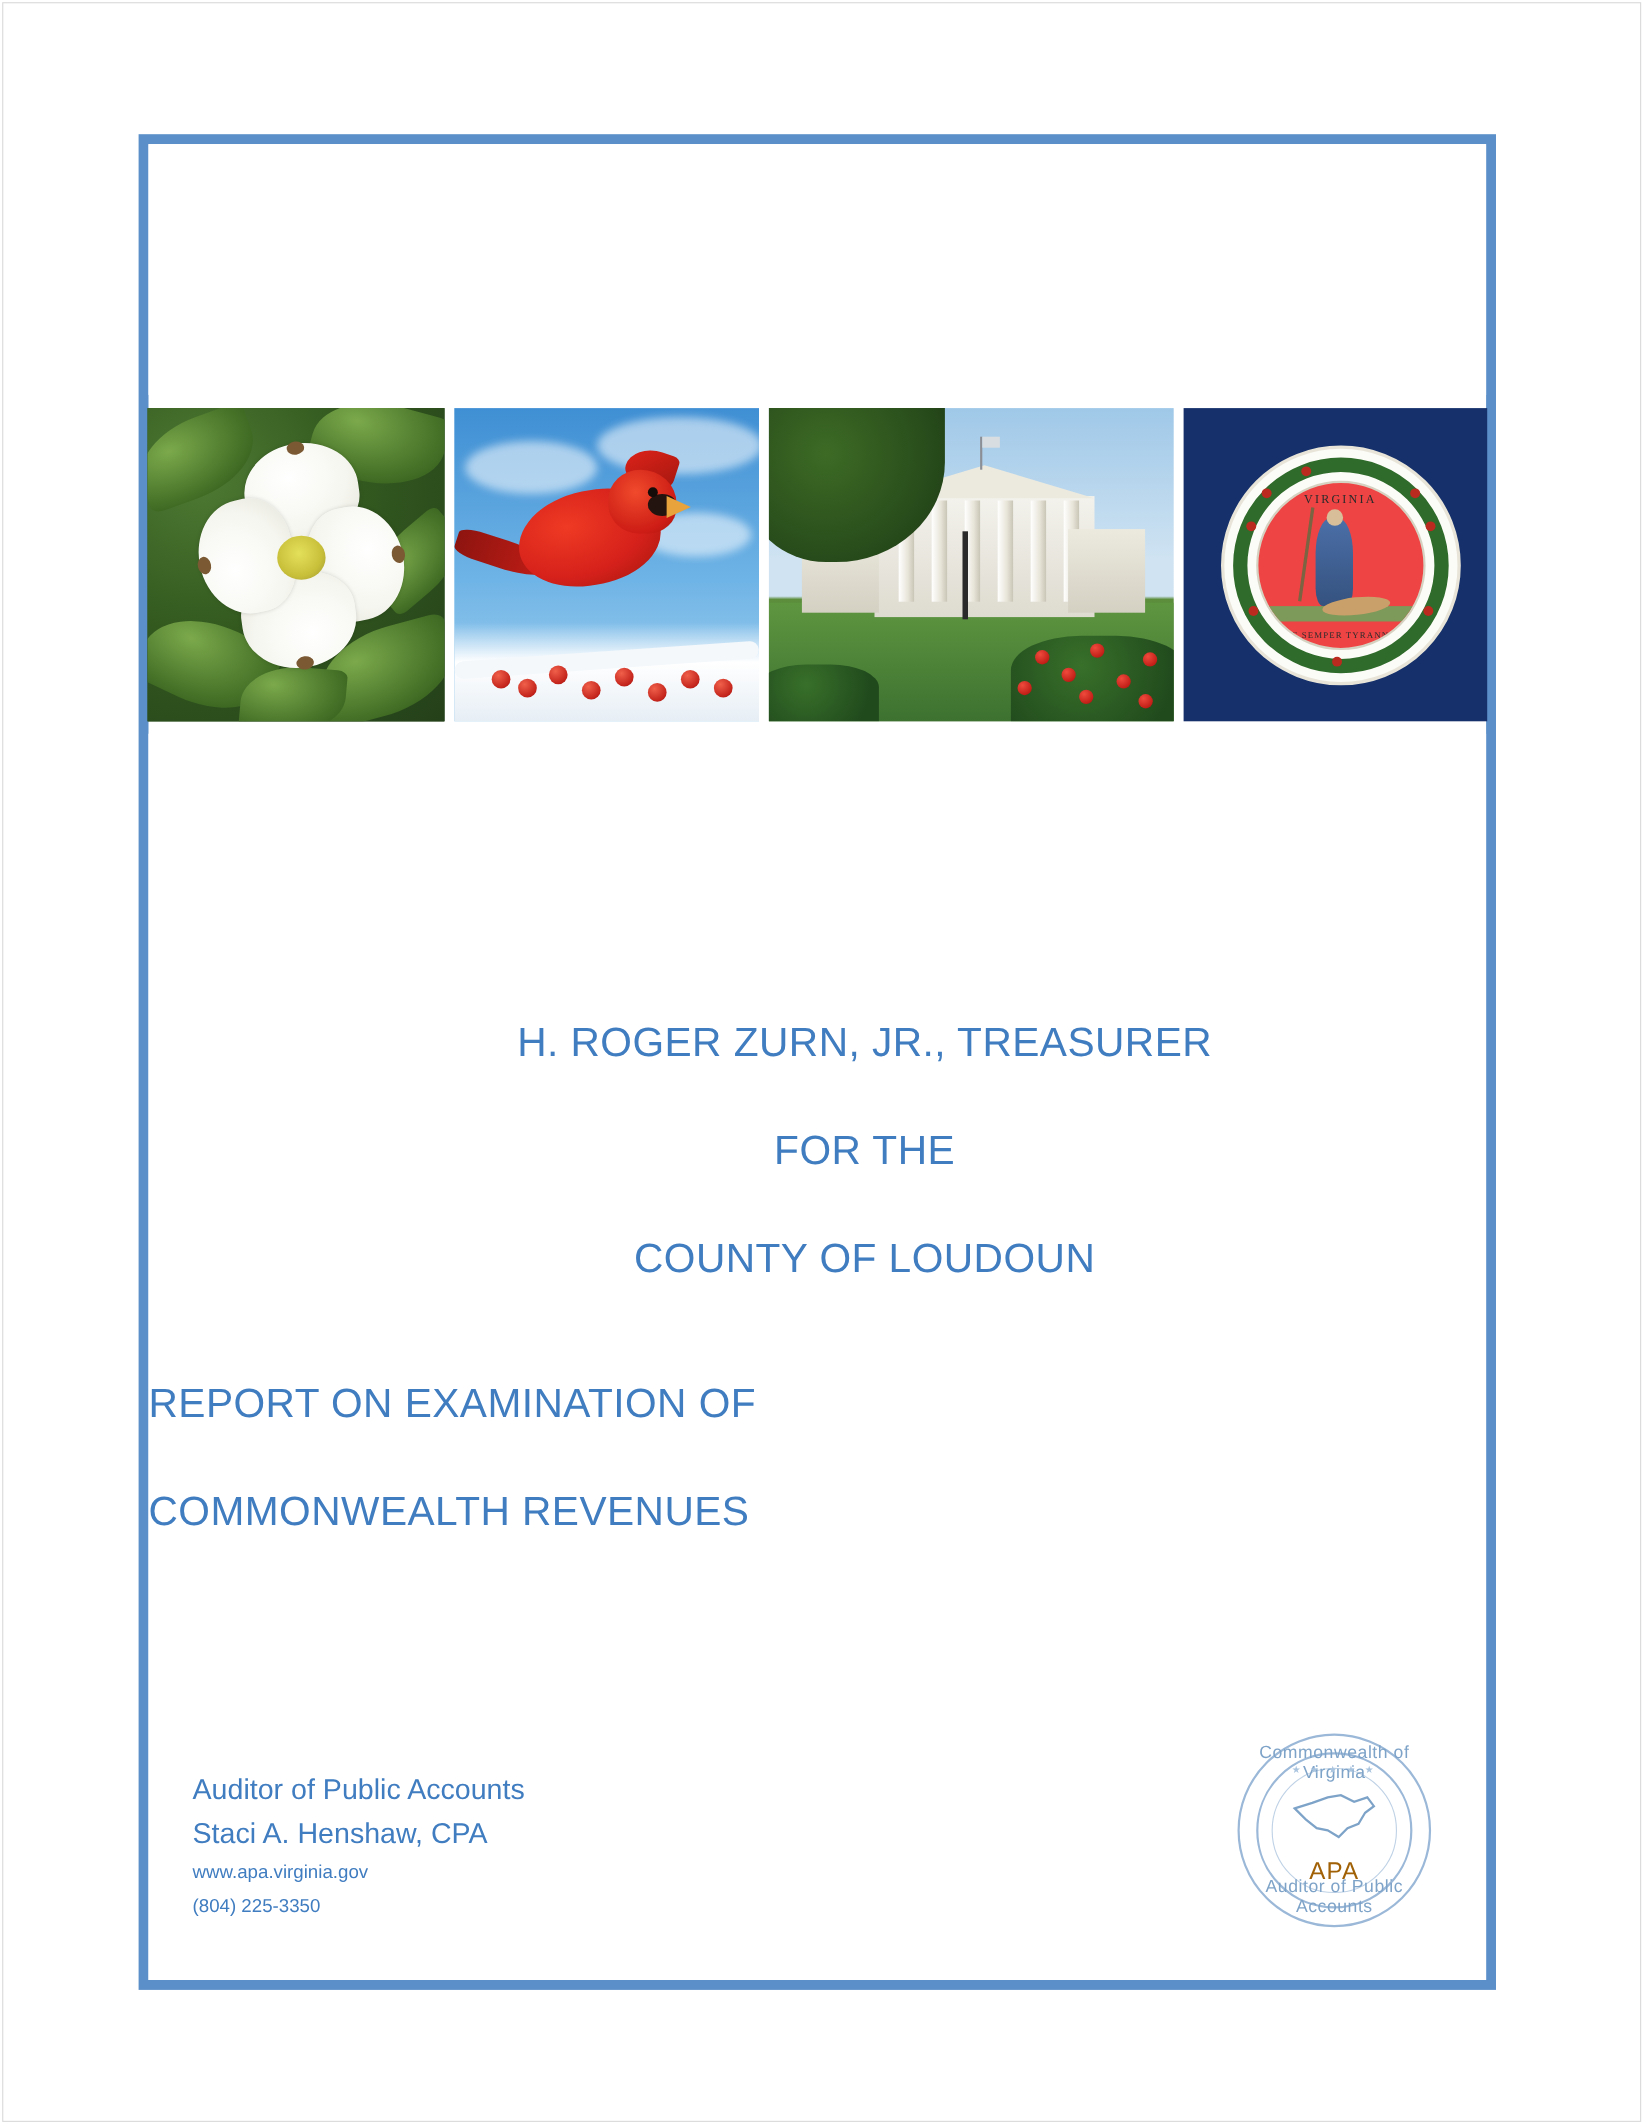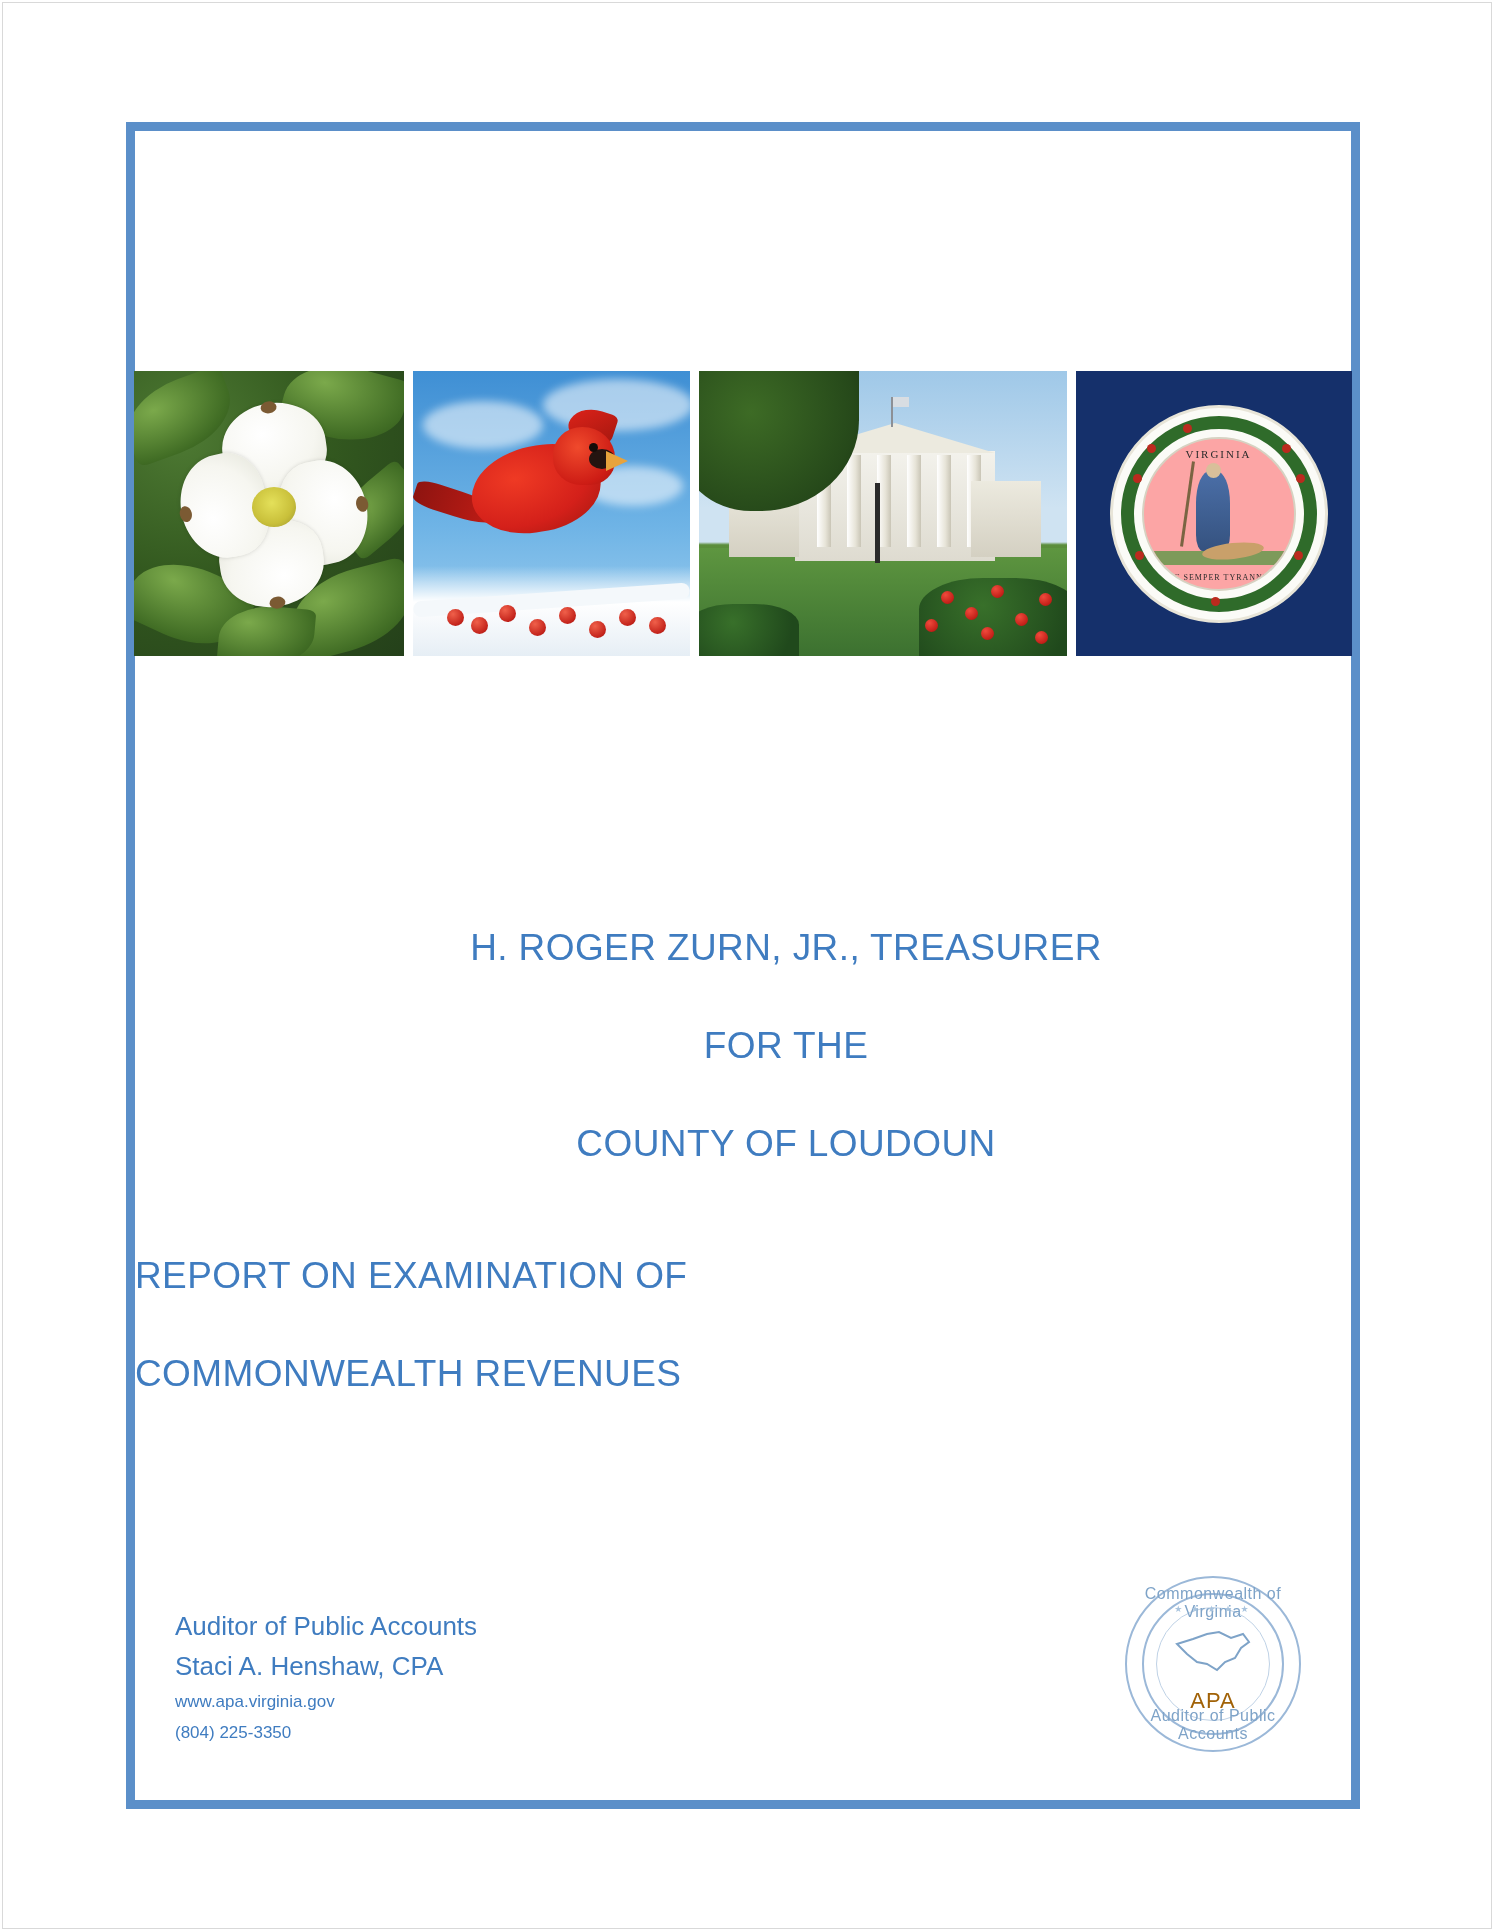--- a/index.html
+++ b/index.html
@@ -368,21 +368,21 @@
     position: absolute;
     width: 9px;
     height: 9px;
     border-radius: 50%;
     background: #bb2a1e;
   }
   .seal-inner {
     width: 150px;
     height: 150px;
     border-radius: 50%;
-    background: #fca5a5;
+    background: #ef4444;
     position: relative;
     border: 2px solid #d6d2c2;
     overflow: hidden;
   }
   .seal-text-top {
     position: absolute;
     top: 9px;
     left: 0;
     width: 100%;
     text-align: center;

